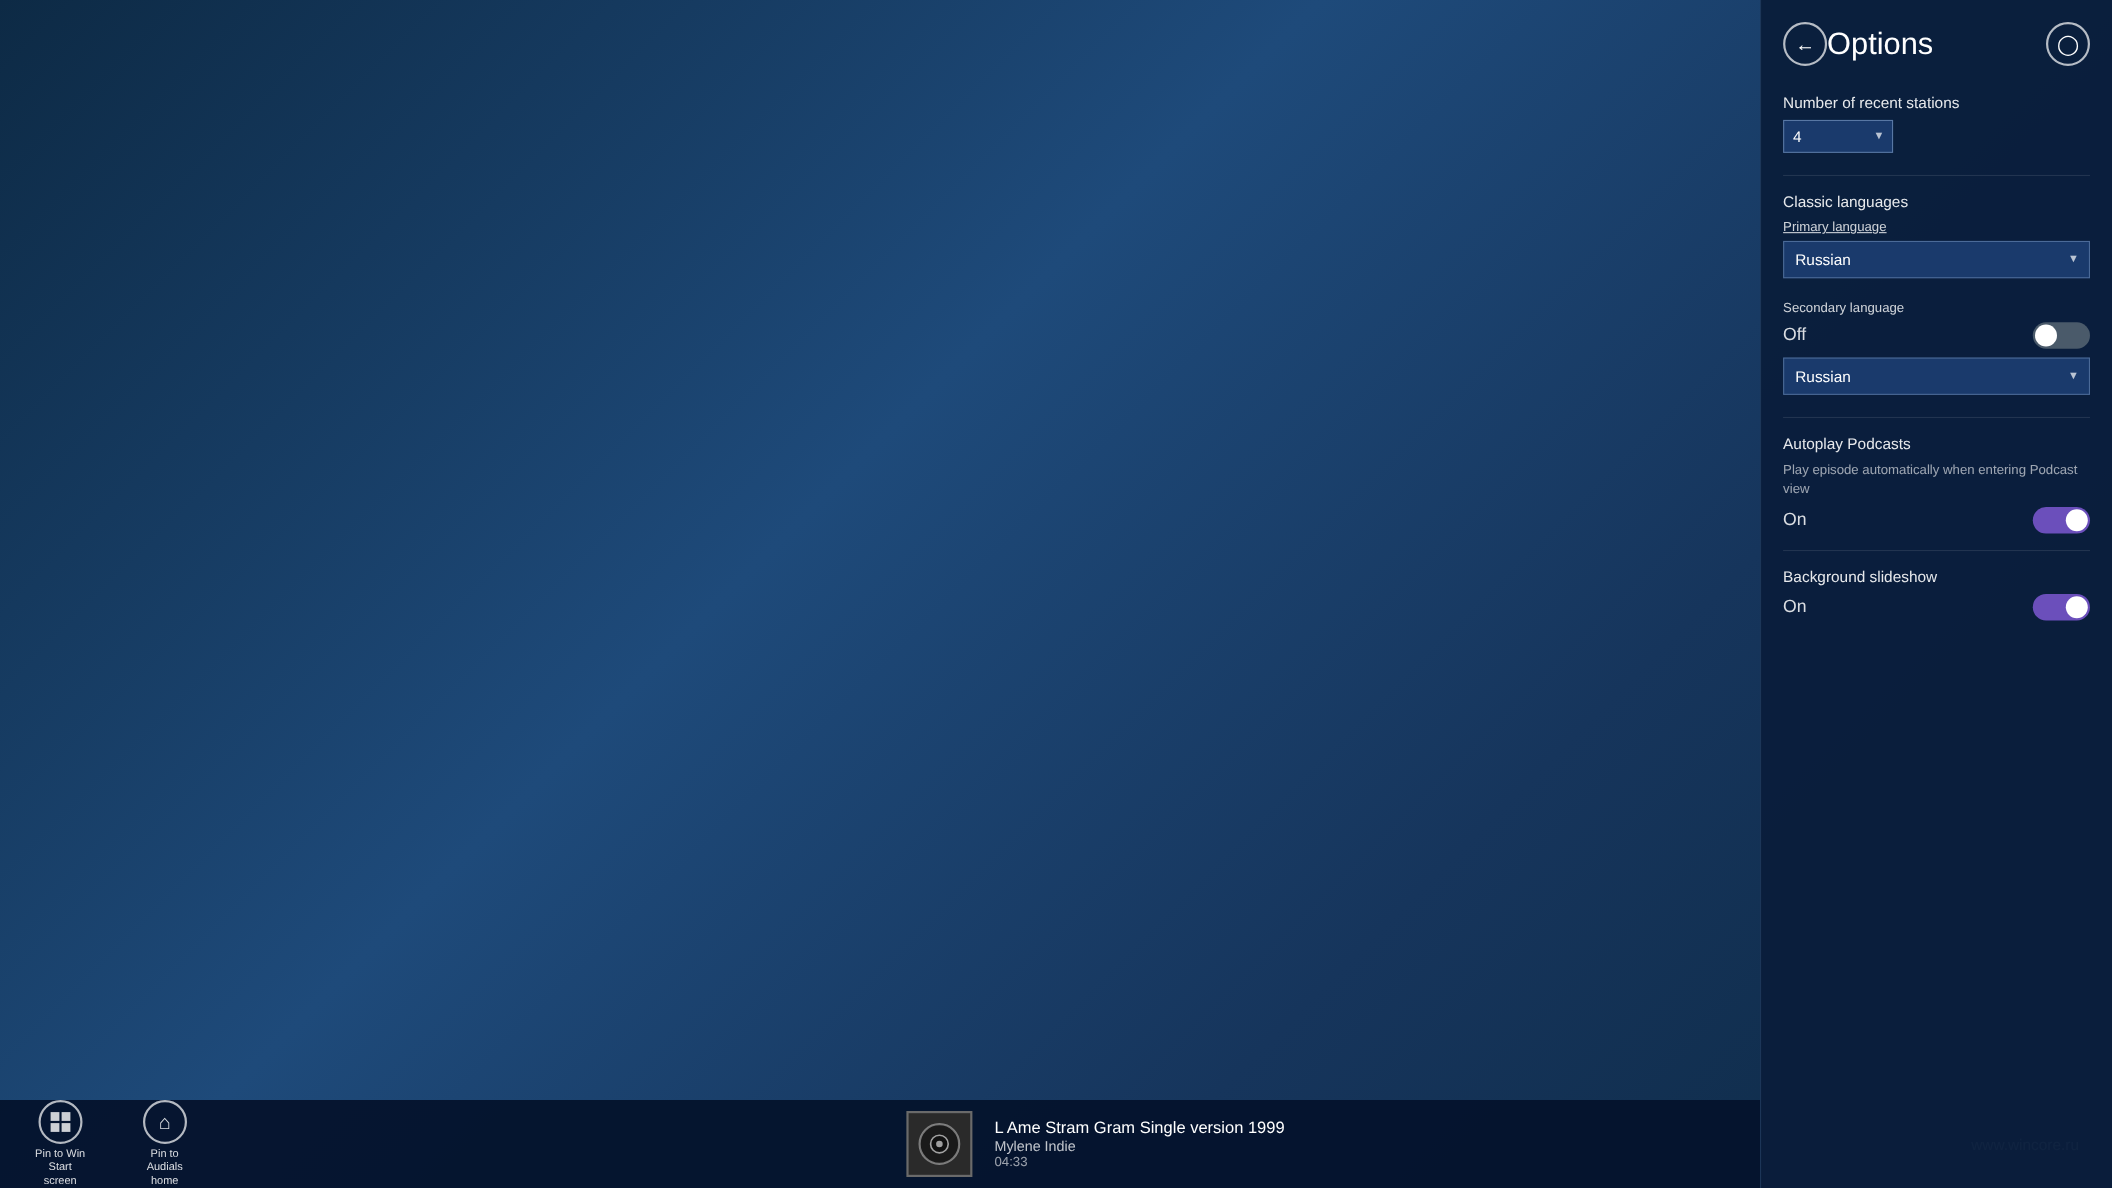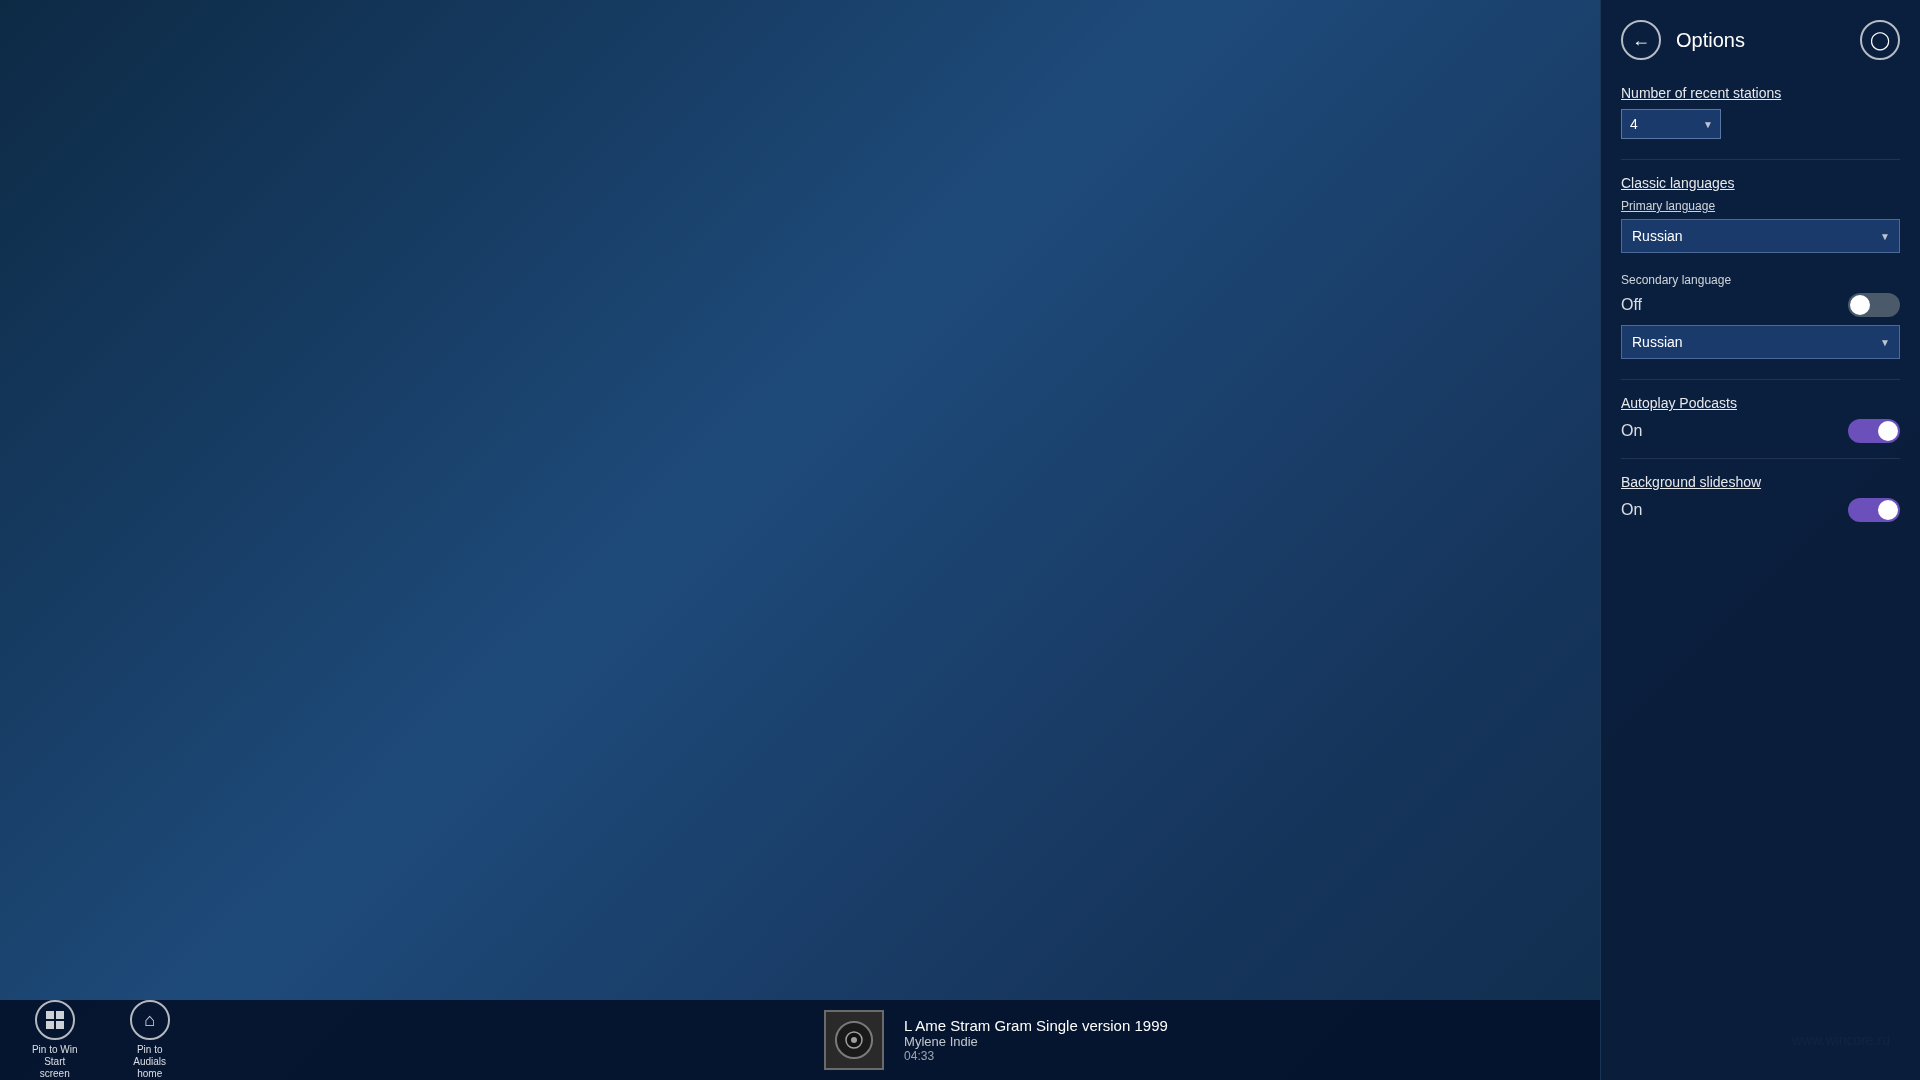--- a/index.html
+++ b/index.html
@@ -113,41 +113,39 @@
     .options-back {
       width: 40px; height: 40px;
       border: 2px solid rgba(255,255,255,0.7);
       border-radius: 50%;
       display: flex; align-items: center; justify-content: center;
       cursor: pointer;
       font-size: 18px;
     }
 
     .options-title {
-      font-size: 20px;
+      font-size: 28px;
       font-weight: 300;
       flex: 1;
-      margin-left: 15px;
     }
 
     .options-close {
       width: 40px; height: 40px;
       border: 2px solid rgba(255,255,255,0.7);
       border-radius: 50%;
       display: flex; align-items: center; justify-content: center;
       cursor: pointer;
       font-size: 18px;
     }
 
     .options-section-title {
       font-size: 14px;
       color: rgba(255,255,255,0.9);
       margin-bottom: 8px;
       font-weight: 400;
-      text-decoration: underline;
     }
 
     .options-subsection {
       font-size: 12px;
       color: rgba(255,255,255,0.6);
       margin-bottom: 8px;
       line-height: 1.4;
     }
 
     .dropdown-wrapper {
@@ -812,20 +810,21 @@
     <select>
       <option value="Russian" selected="">Russian</option>
       <option value="English">English</option>
       <option value="German">German</option>
     </select>
   </div>
 
   <div class="divider"></div>
 
   <div class="options-section-title">Autoplay Podcasts</div>
+  <div class="options-subsection">Play episode automatically when entering Podcast view</div>
   <div class="toggle-row">
     <span class="toggle-label">On</span>
     <div class="toggle on">
       <div class="toggle-knob"></div>
     </div>
   </div>
 
   <div class="divider"></div>
 
   <div class="options-section-title">Background slideshow</div>

